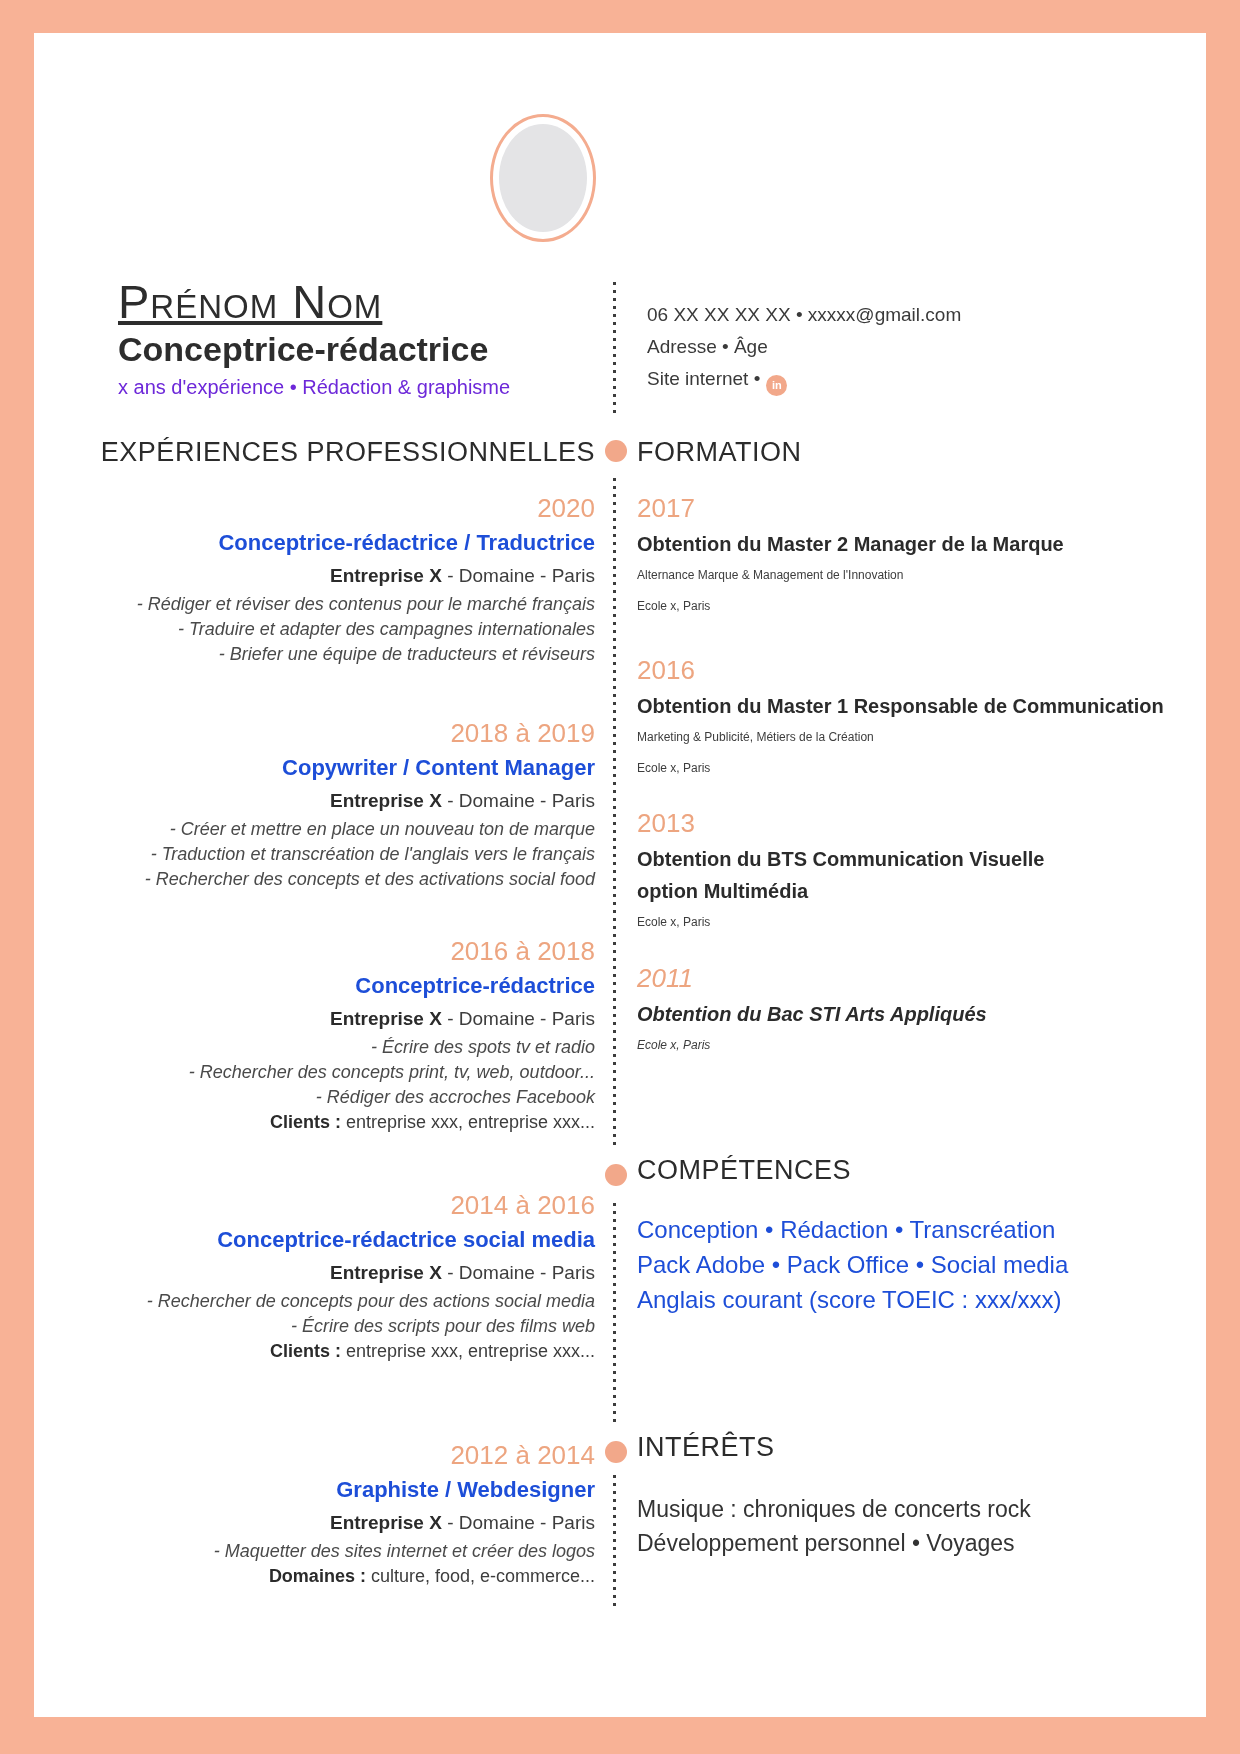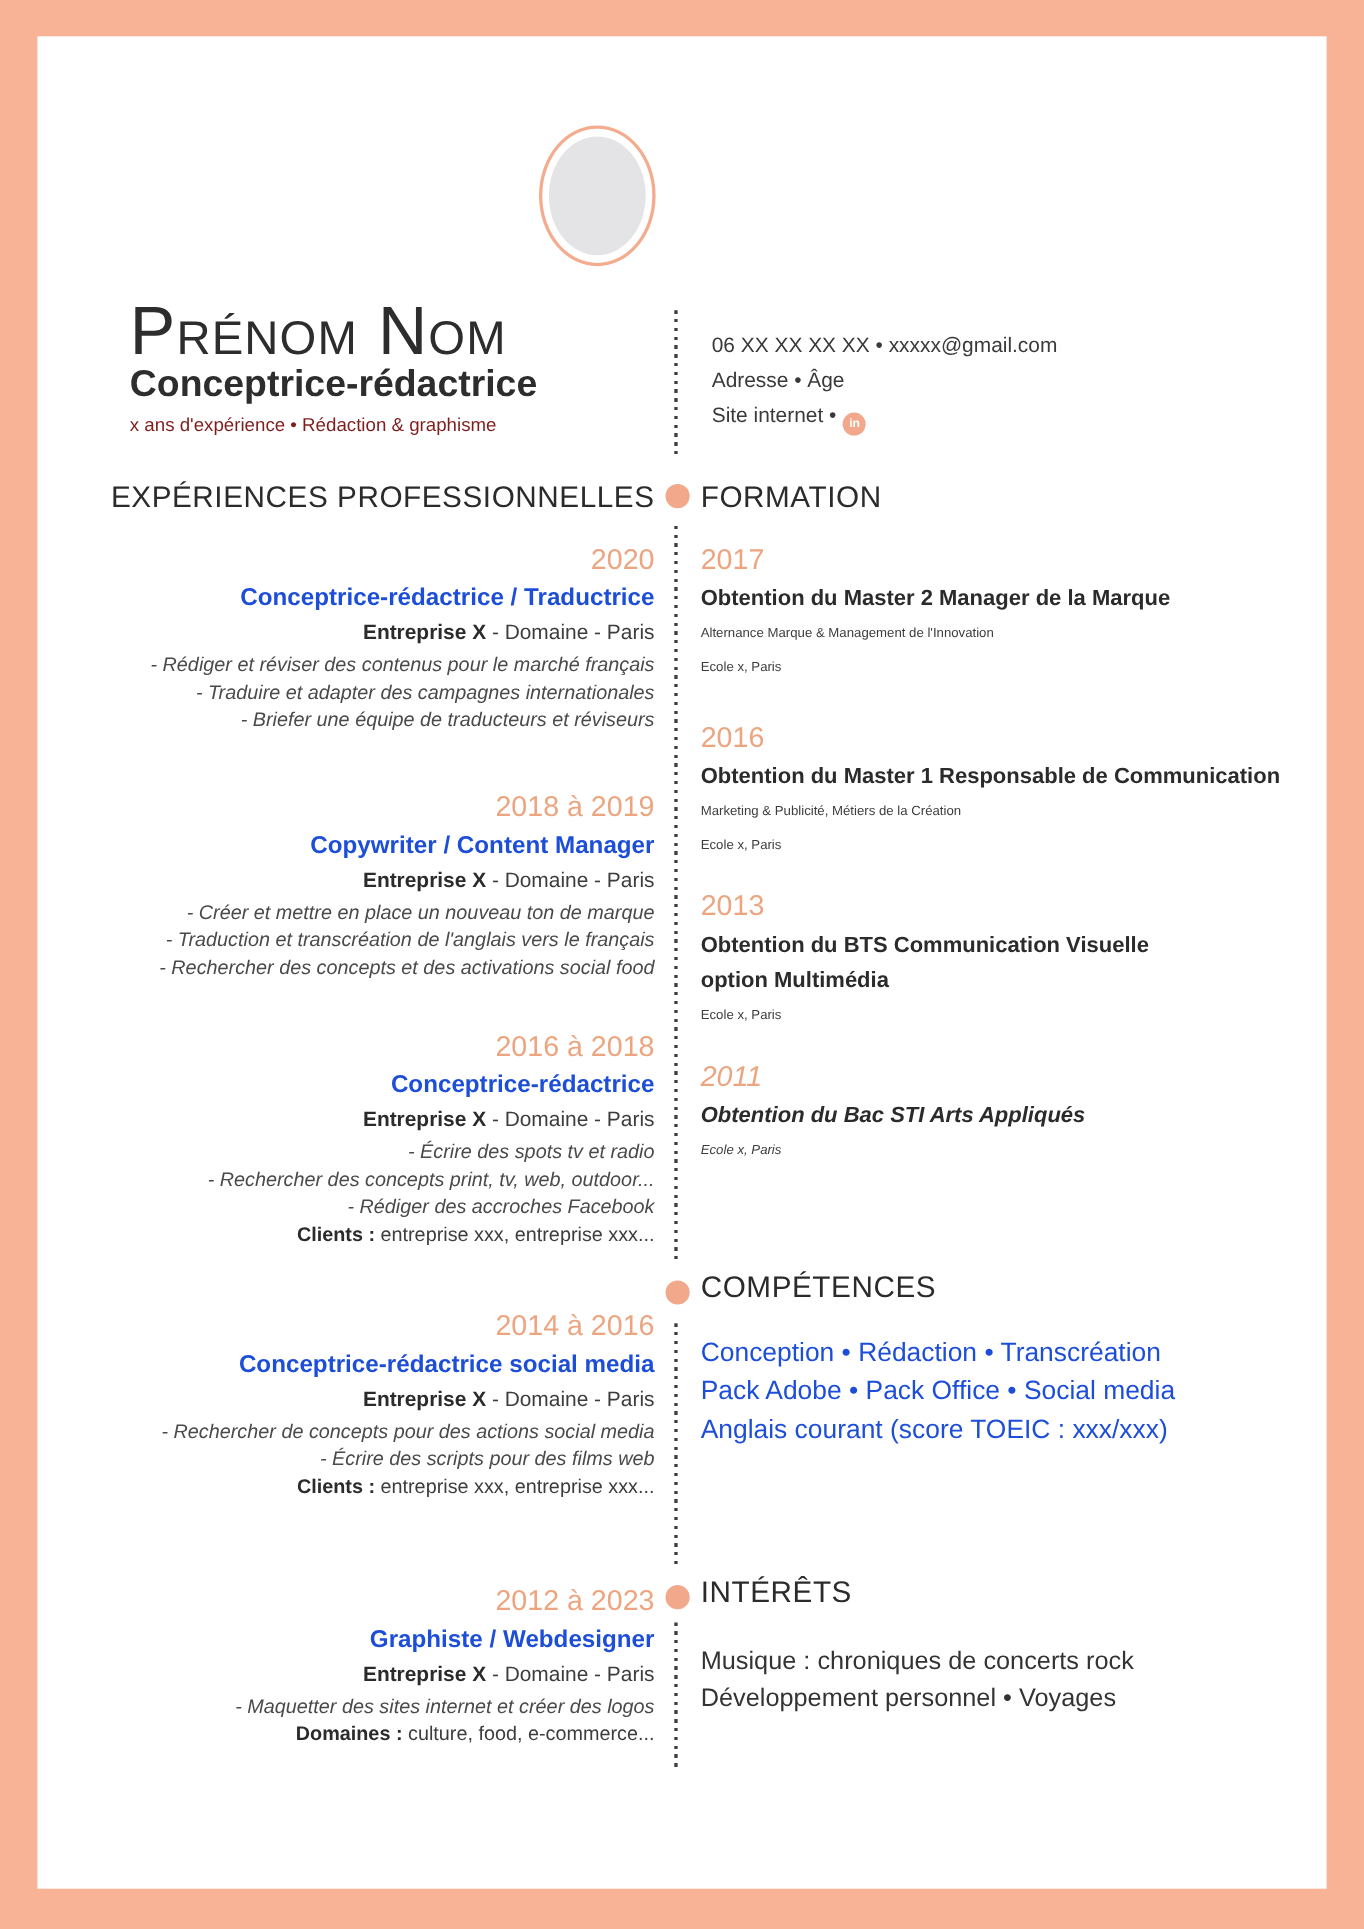--- a/index.html
+++ b/index.html
@@ -14,23 +14,23 @@
   }
   .sheet{position:absolute;left:34px;top:33px;right:34px;bottom:37px;background:#ffffff;}
 
   
   .avatar{position:absolute;left:490px;top:114px;width:100px;height:122px;
     border:3px solid #F4AC8F;border-radius:50%;background:#ffffff;}
   .avatar-disc{position:absolute;left:6px;top:7px;right:6px;bottom:7px;border-radius:50%;background:#E4E4E6;}
 
   
   .identity{position:absolute;left:118px;top:276px;width:470px;color:#2D2D2D;}
-  .identity .name{font-size:62px;line-height:52px;font-weight:400;font-variant:small-caps;letter-spacing:1px;}
+  .identity .name{font-size:47px;line-height:52px;font-weight:400;font-variant:small-caps;letter-spacing:1px;text-decoration:underline;}
   .identity .job{font-size:34px;line-height:40px;font-weight:bold;margin-top:1px;}
-  .identity .tagline{font-size:17px;line-height:26px;color:#7f1d1d;margin-top:5px;}
+  .identity .tagline{font-size:20px;line-height:26px;color:#6d28d9;margin-top:5px;}
 
   
   .contact{position:absolute;left:647px;top:299px;font-size:19px;line-height:32px;color:#3A3A3A;}
   .badge-in{display:inline-block;width:21px;height:21px;border-radius:50%;background:#F2A88A;
     color:#ffffff;font-size:11px;font-weight:bold;text-align:center;line-height:21px;
     vertical-align:-4px;margin-left:6px;}
 
   
   .vdots{position:absolute;left:613px;width:3px;
     background-image:repeating-linear-gradient(to bottom,#3C3C3C 0 3px,transparent 3px 8px);}
@@ -143,21 +143,21 @@
   <div class="exp-entry e4">
     <div class="x-year">2014 à 2016</div>
     <div class="x-role">Conceptrice-rédactrice social media</div>
     <div class="x-company"><b>Entreprise X</b><span> - Domaine - Paris</span></div>
     <div class="x-bullet">- Rechercher de concepts pour des actions social media</div>
     <div class="x-bullet">- Écrire des scripts pour des films web</div>
     <div class="x-extra"><b>Clients :</b><span> entreprise xxx, entreprise xxx...</span></div>
   </div>
 
   <div class="exp-entry e5">
-    <div class="x-year">2012 à 2023</div>
+    <div class="x-year">2012 à 2014</div>
     <div class="x-role">Graphiste / Webdesigner</div>
     <div class="x-company"><b>Entreprise X</b><span> - Domaine - Paris</span></div>
     <div class="x-bullet">- Maquetter des sites internet et créer des logos</div>
     <div class="x-extra"><b>Domaines :</b><span> culture, food, e-commerce...</span></div>
   </div>
 
   <div class="f-entry f1">
     <div class="f-year">2017</div>
     <div class="f-title">Obtention du Master 2 Manager de la Marque</div>
     <div class="f-line">Alternance Marque &amp; Management de l'Innovation</div>

